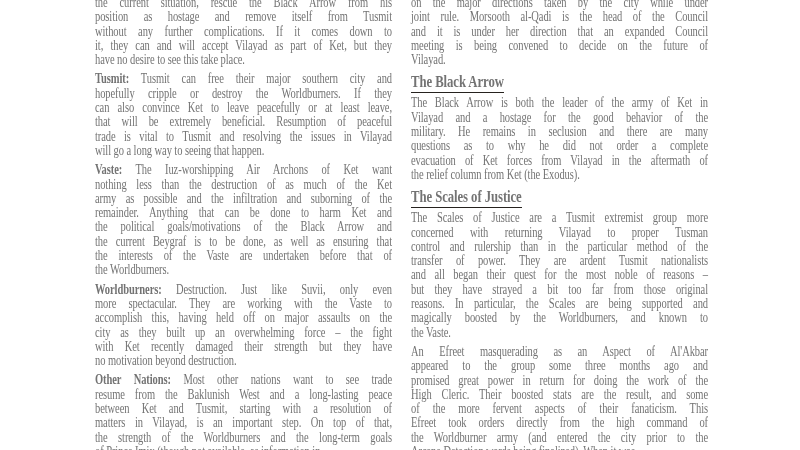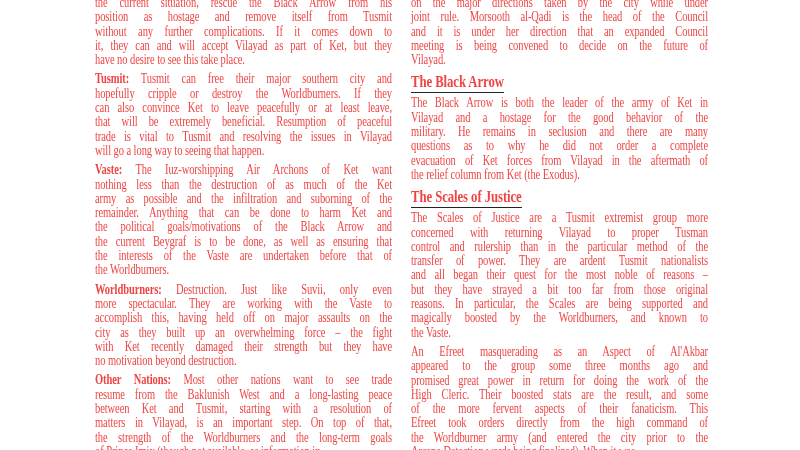--- a/index.html
+++ b/index.html
@@ -7,21 +7,21 @@
     padding: 0;
     background: #ffffff;
   }
   .page {
     position: relative;
     width: 800px;
     height: 450px;
     overflow: hidden;
     background: #ffffff;
     font-family: "Liberation Serif", serif;
-    color: #ef4444;
+    color: #737373;
   }
   .col {
     position: absolute;
     top: -4px;
   }
   .col.left  { left: 95px; }
   .col.right { left: 411px; }
   .col-inner {
     width: 396px;
     transform: scaleX(0.75);

